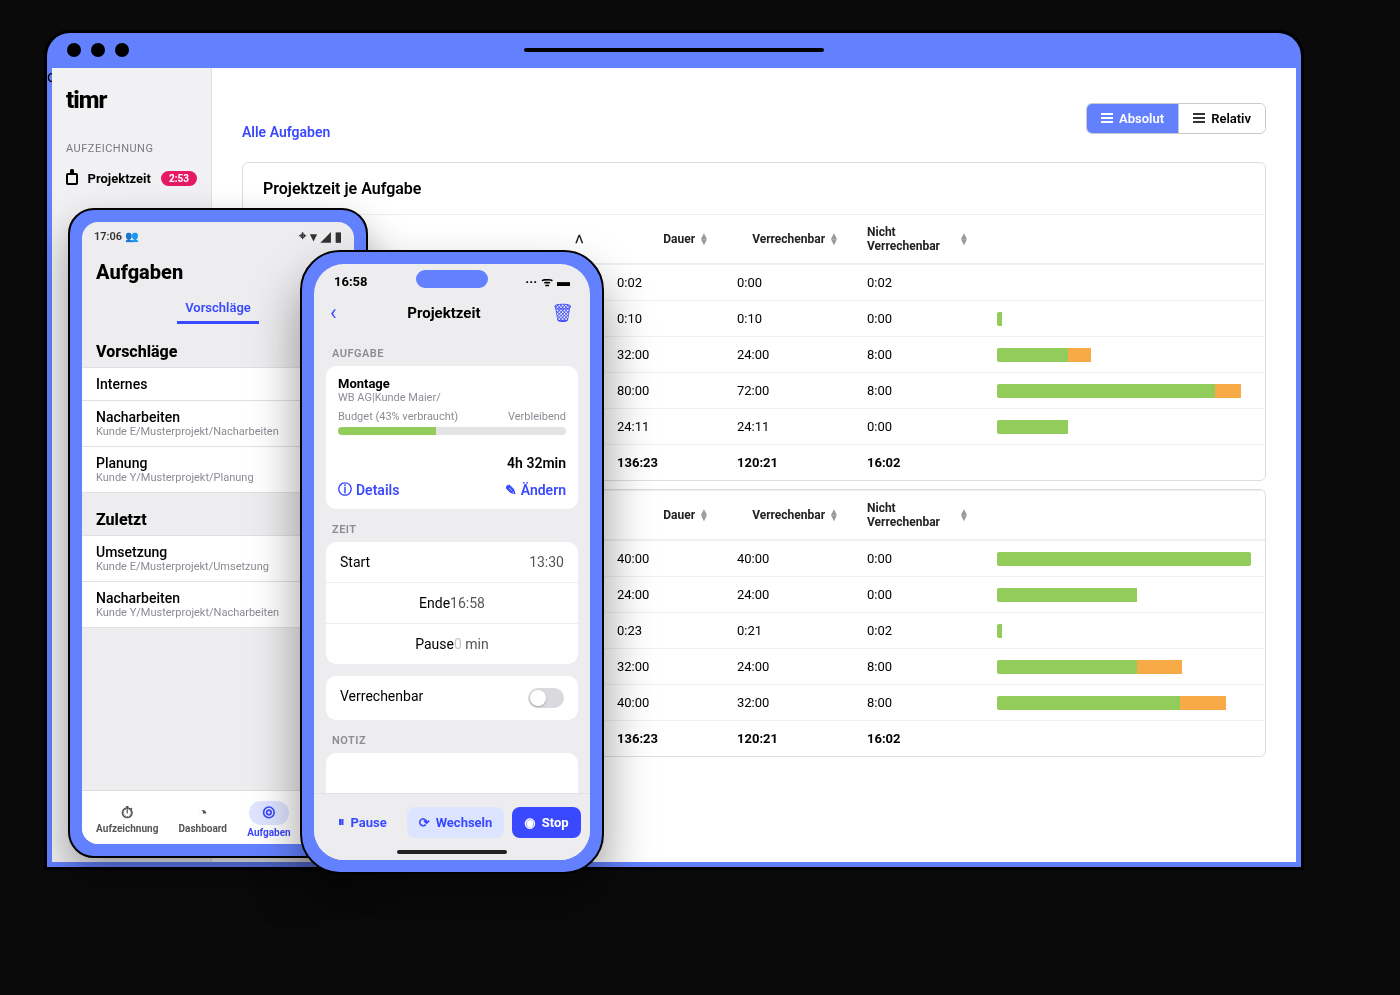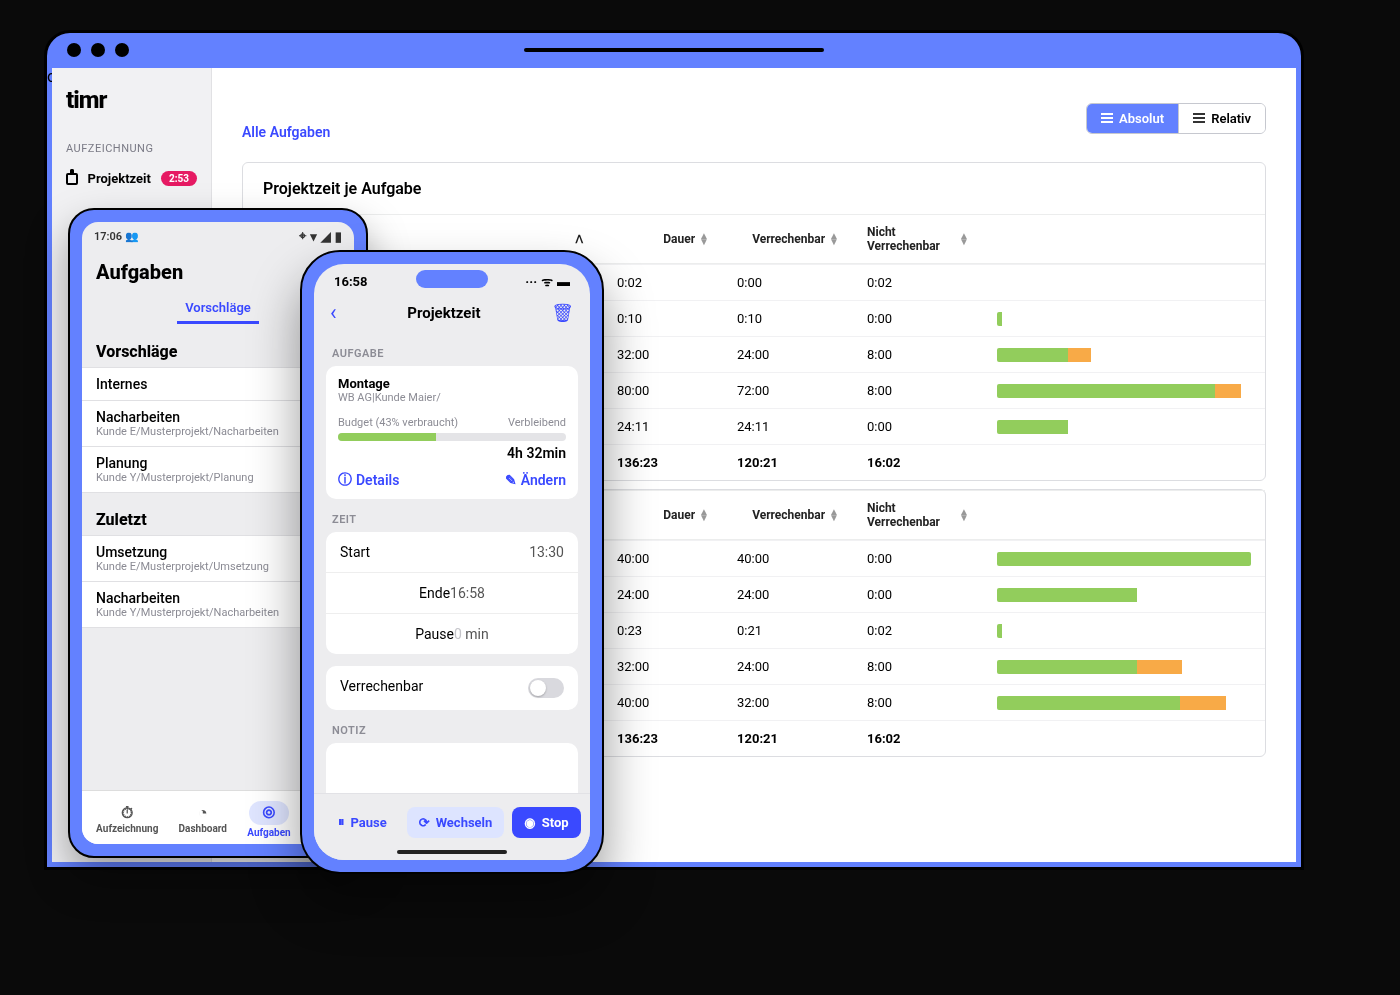--- a/index.html
+++ b/index.html
@@ -221,21 +221,21 @@
   .nav-back { color:#3a49ff; font-size:22px; cursor:pointer; }
   .nav-title{ font-size:15px; font-weight:700; }
   .nav-trash{ color:#3a49ff; font-size:18px; cursor:pointer; }
   .phone-i-body { flex:1; overflow:auto; padding: 0 12px 0; }
   .mini-heading{ font-size:11px; color:#8c8c95; font-weight:600; letter-spacing:.5px; padding: 14px 6px 6px;}
   .card {
     background:#fff; border-radius:10px; padding:10px 12px; font-size:13px;
   }
   .card .title{ font-weight:700; }
   .card .sub  { font-size:11px; color:#8c8c95; }
-  .budget-row{ display:flex; justify-content:space-between; font-size:11px; color:#8c8c95; margin-top:12px;}
+  .budget-row{ display:flex; justify-content:space-between; font-size:11px; color:#8c8c95; margin-top:6px;}
   .budget-bar{ height:8px; background:#e4e4e7; border-radius:4px; overflow:hidden; margin-top:4px;}
   .budget-bar .fill{ background:#92cd5c; height:100%; }
   .link-row{ display:flex; justify-content:space-between; margin-top:10px; font-size:14px;}
   .link-btn{ color:#3a49ff; font-weight:600; display:flex; gap:4px; align-items:center; cursor:pointer;}
   .list-card { background:#fff; border-radius:10px; overflow:hidden; }
   .row-line{ display:flex; justify-content:space-between; padding:12px 14px; font-size:14px; }
   .row-line + .row-line{ border-top:1px solid #eee;justify-content:center; }
   .row-line .val{ color:#555; }
   .row-line .placeholder{ color:#c4c4c9; }
   .toggle{
@@ -592,21 +592,21 @@
       <div class="card">
         <div class="title">Montage</div>
         <div class="sub">WB AG|Kunde Maier/</div>
         <div class="budget-row">
           <span>Budget (43% verbraucht)</span>
           <span>Verbleibend</span>
         </div>
         <div class="budget-bar">
           <div class="fill" id="budgetFill" style="width: 43%;"></div>
         </div>
-        <div style="text-align:right; font-size:14px; font-weight:600; margin-top:4px;">4h 32min</div>
+        <div style="text-align:right; font-size:14px; font-weight:600; margin-top:20px;">4h 32min</div>
         <div class="link-row">
           <span class="link-btn">
             <span>ⓘ</span>
             <span>Details</span>
           </span>
           <span class="link-btn">
             <span>✎</span>
             <span>Ändern</span>
           </span>
         </div>

